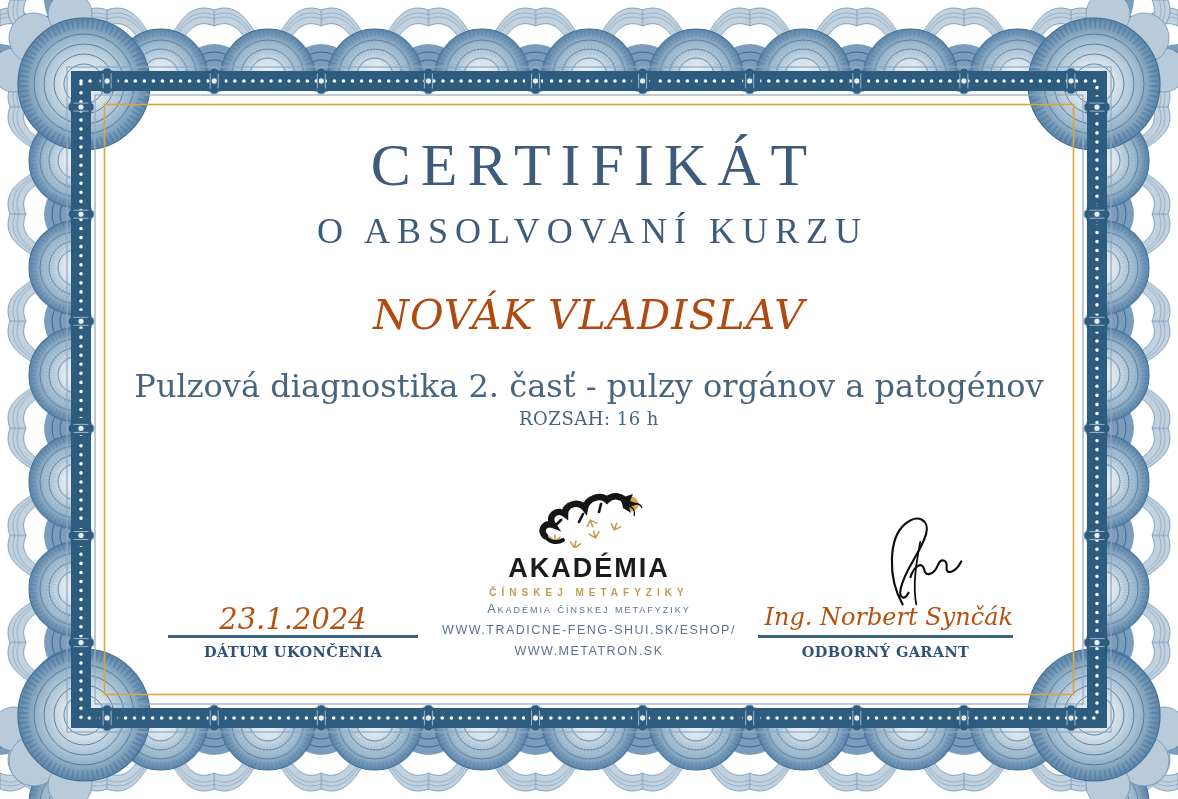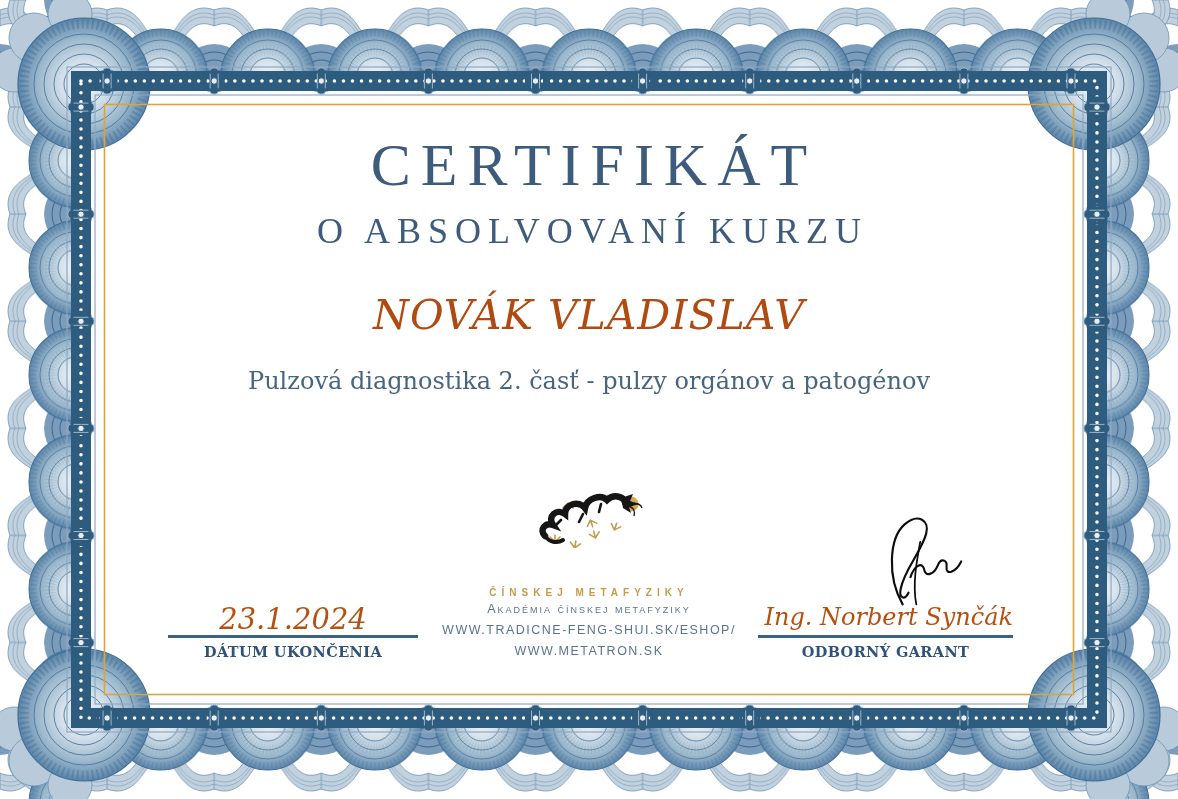--- a/index.html
+++ b/index.html
@@ -9,21 +9,21 @@
   .border-svg{position:absolute;left:0;top:0;z-index:0;}
   .content{z-index:2;}
   .ctext{position:absolute;left:0;width:100%;text-align:center;white-space:nowrap;}
 
   .title{top:131px;font-size:60px;letter-spacing:10px;padding-left:10px;box-sizing:border-box;
          color:#3d5b7c;font-weight:400;}
   .subtitle{top:210px;font-size:36px;letter-spacing:7px;padding-left:7px;box-sizing:border-box;
          color:#3d5b7c;}
   .name{top:291px;font-size:41px;font-style:italic;letter-spacing:1px;color:#b14a10;
         font-family:"DejaVu Serif","Liberation Serif",serif;}
-  .course{top:367px;font-size:24px;color:#47657f;font-family:"DejaVu Serif",serif;}
+  .course{top:367px;font-size:32px;color:#47657f;font-family:"DejaVu Serif",serif;}
   .scope{top:408px;font-size:18px;letter-spacing:0.5px;color:#47657f;font-family:"DejaVu Serif",serif;}
 
   .dragon{position:absolute;left:535px;top:492px;width:108px;height:56px;}
   .brand{top:553px;font-size:27px;font-weight:bold;letter-spacing:2px;color:#1b1b1b;
          font-family:"Liberation Sans",sans-serif;}
   .brand-sub{top:587px;font-size:10px;font-weight:bold;letter-spacing:5px;color:#c49a4e;
          font-family:"Liberation Sans",sans-serif;}
   .org-line{top:602px;font-size:12.5px;letter-spacing:2px;color:#5a7490;font-variant:small-caps;
          font-family:"Liberation Sans",sans-serif;}
   .url1{top:623px;font-size:12.5px;letter-spacing:1.5px;color:#5a7490;
@@ -159,38 +159,40 @@
 
     <rect x="104.5" y="104.5" width="969" height="590" fill="none" stroke="#d9a53e" stroke-width="1.6"></rect>
   </svg>
 
   <div class="layer content">
 
     <div class="ctext title">CERTIFIKÁT</div>
     <div class="ctext name">NOVÁK VLADISLAV</div>
     <div class="ctext subtitle">O ABSOLVOVANÍ KURZU</div>
     <div class="ctext course">Pulzová diagnostika 2. časť - pulzy orgánov a patogénov</div>
+    <div class="ctext scope">ROZSAH: 16 h</div>
 
     <svg class="dragon" viewBox="0 0 108 56" aria-hidden="true">
       <circle cx="96" cy="12" r="7.5" fill="#d2a952"></circle>
       <g stroke="#c49a4e" stroke-width="1.6" stroke-linecap="round" fill="none">
         <path transform="translate(20,48)" d="M0,2 L-5,-3 M0,2 L0,-5 M0,2 L5,-3"></path>
         <path transform="translate(40,54) rotate(10)" d="M0,2 L-5,-3 M0,2 L0,-5 M0,2 L5,-3"></path>
         <path transform="translate(60,44) rotate(-15)" d="M0,2 L-5,-3 M0,2 L0,-5 M0,2 L5,-3"></path>
         <path transform="translate(80,36) rotate(20)" d="M0,2 L-5,-3 M0,2 L0,-5 M0,2 L5,-3"></path>
         <path transform="translate(33,13) rotate(180)" d="M0,2 L-5,-3 M0,2 L0,-5 M0,2 L5,-3"></path>
         <path transform="translate(56,30) rotate(160)" d="M0,2 L-5,-3 M0,2 L0,-5 M0,2 L5,-3"></path>
       </g>
       <path d="M10,44 C4,38 10,30 18,33 C12,24 22,16 30,22 C30,12 44,8 50,16 C52,6 66,2 72,8 C78,2 88,4 90,10" fill="none" stroke="#151515" stroke-width="6.5" stroke-linecap="round"></path>
       <path d="M10,44 C14,50 22,52 28,48" fill="none" stroke="#151515" stroke-width="4" stroke-linecap="round"></path>
       <path d="M86,6 l12,-4 l-3,7 l9,3 l-10,3 l2,6 l-8,-5 z" fill="#151515"></path>
       <path d="M93,14 q8,2 6,10 M95,12 q10,-2 12,4" fill="none" stroke="#151515" stroke-width="1.3"></path>
       <path d="M26,28 l-6,6 M48,22 l-4,8 M66,12 l-2,8" stroke="#151515" stroke-width="2.6" stroke-linecap="round"></path>
     </svg>
 
+    <div class="ctext brand">AKADÉMIA</div>
     <div class="ctext brand-sub">ČÍNSKEJ METAFYZIKY</div>
     <div class="ctext url1">WWW.TRADICNE-FENG-SHUI.SK/ESHOP/</div>
     <div class="ctext org-line">Akadémia čínskej metafyziky</div>
     <div class="ctext url2">WWW.METATRON.SK</div>
 
     <div class="sign-block date-block">
       <div class="sig-value date-value">23.1.2024</div>
       <div class="sig-rule"></div>
       <div class="sig-label">DÁTUM UKONČENIA</div>
     </div>

